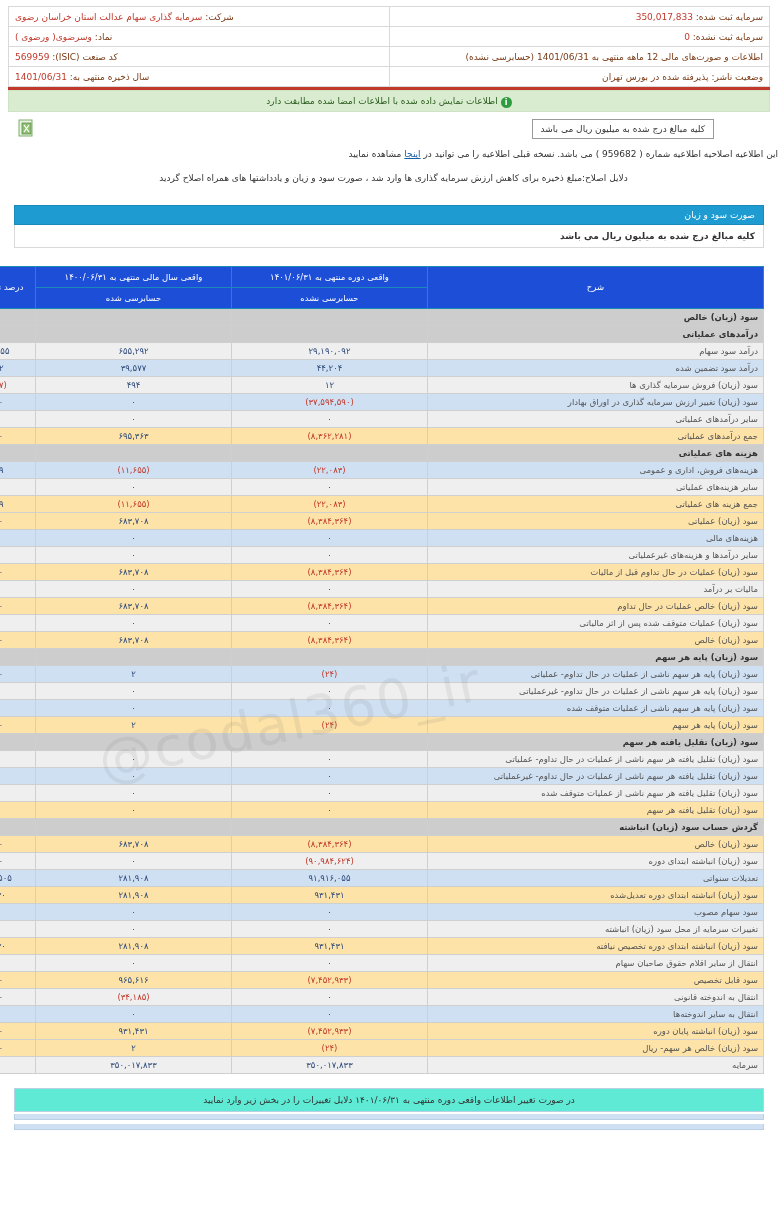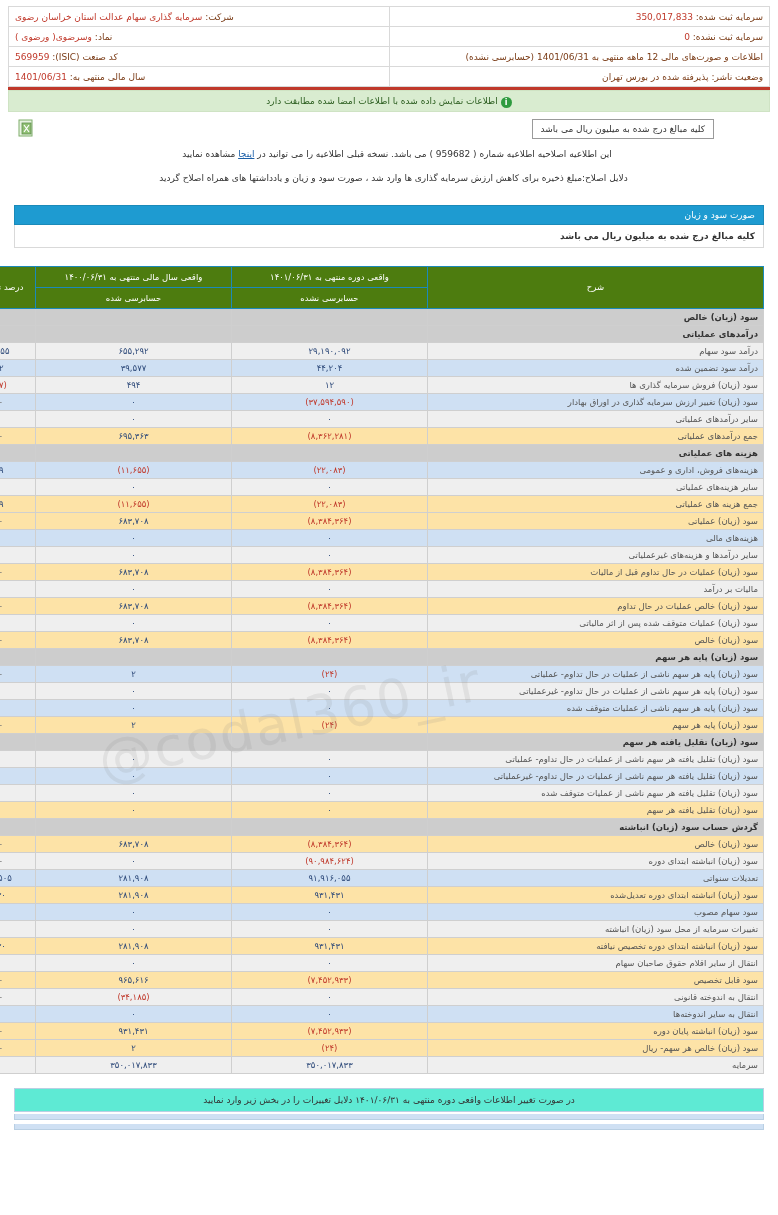--- a/index.html
+++ b/index.html
@@ -84,21 +84,21 @@
   }
   .xls-icon{
     position:absolute;
     left:10px;
     top:0;
     width:17px;height:18px;
   }
 
   
   .para{
-    text-align:center;
+    text-align:right;
     font-size:9px;
     color:#333;
     margin-top:8px;
     padding-left:16px;
   }
   .para a{color:#1b5fa8;text-decoration:underline;}
   .para2{
     text-align:center;
     font-size:9px;
     color:#333;
@@ -142,21 +142,21 @@
   table.fin th,table.fin td{
     border:1px solid #cfcfcf;
     padding:0 5px;
     height:16px;
     line-height:15px;
     vertical-align:middle;
     white-space:nowrap;
     overflow:hidden;
   }
   table.fin thead th{
-    background:#4d7c0f;
+    background:#1d4ed8;
     color:#ffffff;
     font-weight:normal;
     text-align:center;
     font-size:8.5px;
     border-color:#1b8ab9;
     height:20px;
   }
   th.desc-h{width:325px;}
   th.c1{width:185px;}
   th.c2{width:185px;}
@@ -251,21 +251,21 @@
           <span>کد صنعت (ISIC):</span>
           <span class="val">569959</span>
         </td>
       </tr>
       <tr>
         <td class="lbl-l">
           <span>وضعیت ناشر:</span>
           <span class="val-dark">پذیرفته شده در بورس تهران</span>
         </td>
         <td class="lbl-r">
-          <span>سال مالی منتهی به:</span>
+          <span>سال ذخیره منتهی به:</span>
           <span class="val">1401/06/31</span>
         </td>
       </tr>
     </tbody>
       </table>
   </div>
 
   <div class="redline"></div>
 
   <div class="notice">

